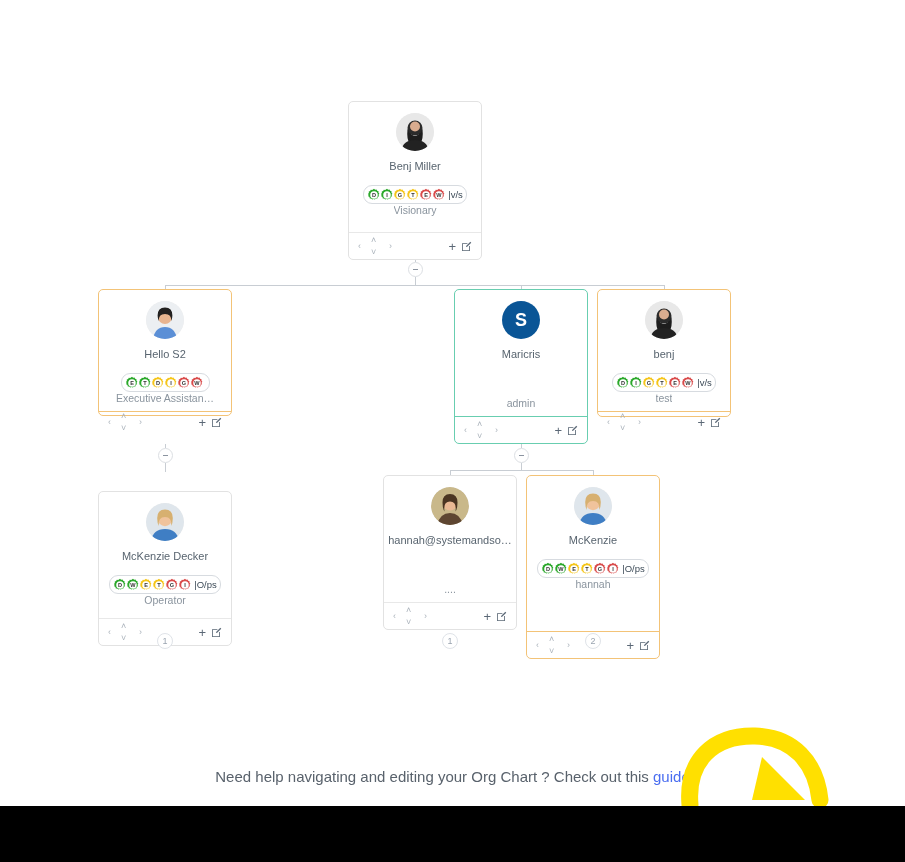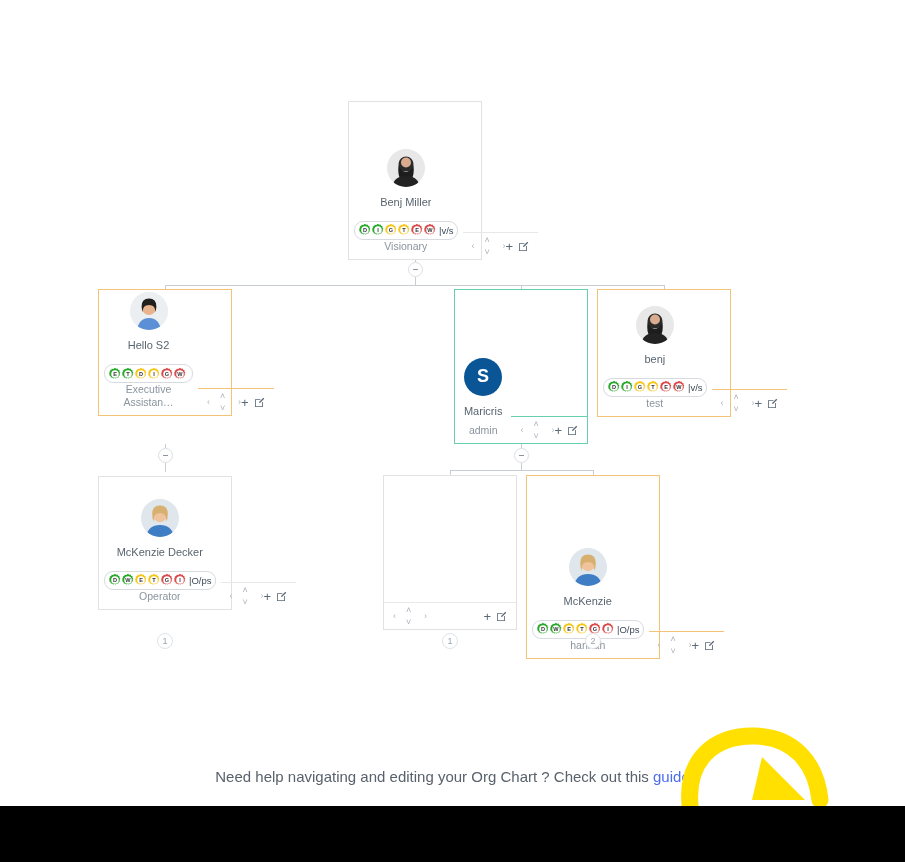--- a/index.html
+++ b/index.html
@@ -14,24 +14,24 @@
   }
   #chart-canvas { position:absolute; inset:0; }
   .svg-layer { position:absolute; left:0; top:0; width:905px; height:862px; pointer-events:none; }
 
   
   .node {
     position:absolute;
     width:134px;
     background:#ffffff;
     border:1px solid #e2e2e2;
-    border-radius:0;
+    border-radius:5px;
     display:flex;
-    flex-direction:row;
-    align-items:flex-end;
+    flex-direction:column;
+    align-items:flex-start;
   }
   .node.accent-orange { border-color:#f3c377; }
   .node.accent-teal   { border-color:#68ceb0; }
   .node.accent-grey   { border-color:#e2e2e2; }
 
   .node-body {
     width:100%;
     padding:11px 5px 6px;
     display:flex;
     flex-direction:column;
@@ -439,21 +439,21 @@
       <div class="footer-actions">
         <span class="ico-plus">+</span>
         <svg class="ico-edit" viewBox="0 0 16 16">
             <path d="M1.5 3.2h7.8v1.2H2.7v9.1h9.1V7.4h1.2v7.1H1.5z" fill="#5b6876"></path>
             <path d="M13.6 1.1l1.3 1.3-5.9 5.9-1.8.5.5-1.8z" fill="#5b6876"></path>
           </svg>
       </div>
     </div>
   </div>
 
-  <div class="node accent-grey" style="left:98px; top:476px; height:134px;">
+  <div class="node accent-grey" style="left:98px; top:491px; height:155px;">
     <div class="node-body">
       <div class="avatar">
         <svg width="38" height="38" viewBox="0 0 38 38" aria-hidden="true">
           <circle cx="19" cy="19" r="19" fill="#dfe6ec"></circle>
           <path d="M5 38 q2 -12 14 -12 q12 0 14 12z" fill="#3f7ec4"></path>
           <circle cx="19" cy="16" r="7.2" fill="#f0c39c"></circle>
           <path d="M11.2 15 q0 -8.5 7.8 -8.5 q7.8 0 7.8 8.5 q0 5 -1.6 8 q1 -9 -6.2 -9 q-7.2 0 -6.2 9 q-1.6 -3 -1.6 -8z" fill="#d7b070"></path>
         </svg>
       </div>
       <div class="node-name">McKenzie Decker</div>
@@ -516,20 +516,32 @@
         <svg class="ico-edit" viewBox="0 0 16 16">
             <path d="M1.5 3.2h7.8v1.2H2.7v9.1h9.1V7.4h1.2v7.1H1.5z" fill="#5b6876"></path>
             <path d="M13.6 1.1l1.3 1.3-5.9 5.9-1.8.5.5-1.8z" fill="#5b6876"></path>
           </svg>
       </div>
     </div>
   </div>
   <div class="count-badge" style="left:157px; top:633px;">1</div>
 
   <div class="node accent-grey" style="left:383px; top:475px; height:155px;">
+    <div class="node-body">
+      <div class="avatar">
+        <svg width="38" height="38" viewBox="0 0 38 38" aria-hidden="true">
+          <circle cx="19" cy="19" r="19" fill="#c9b88a"></circle>
+          <path d="M6 38 q3 -12 13 -12 q10 0 13 12z" fill="#5e4631"></path>
+          <circle cx="19" cy="16.5" r="7" fill="#eab994"></circle>
+          <path d="M11.5 15.5 q0 -8.5 7.5 -8.5 q7.5 0 7.5 8.5 q0 6 -2 9 q1.5 -10 -5.5 -10 q-7 0 -5.5 10 q-2 -3 -2 -9z" fill="#4b3522"></path>
+        </svg>
+      </div>
+      <div class="node-name">hannah@systemandso…</div>
+      <div class="node-title spacer-top">....</div>
+    </div>
     <div class="node-footer">
       <div class="dpad">
         <span class="dp-left">‹</span>
         <span class="dp-up">˄</span>
         <span class="dp-right">›</span>
         <span class="dp-down">˅</span>
       </div>
       <div class="footer-actions">
         <span class="ico-plus">+</span>
         <svg class="ico-edit" viewBox="0 0 16 16">

